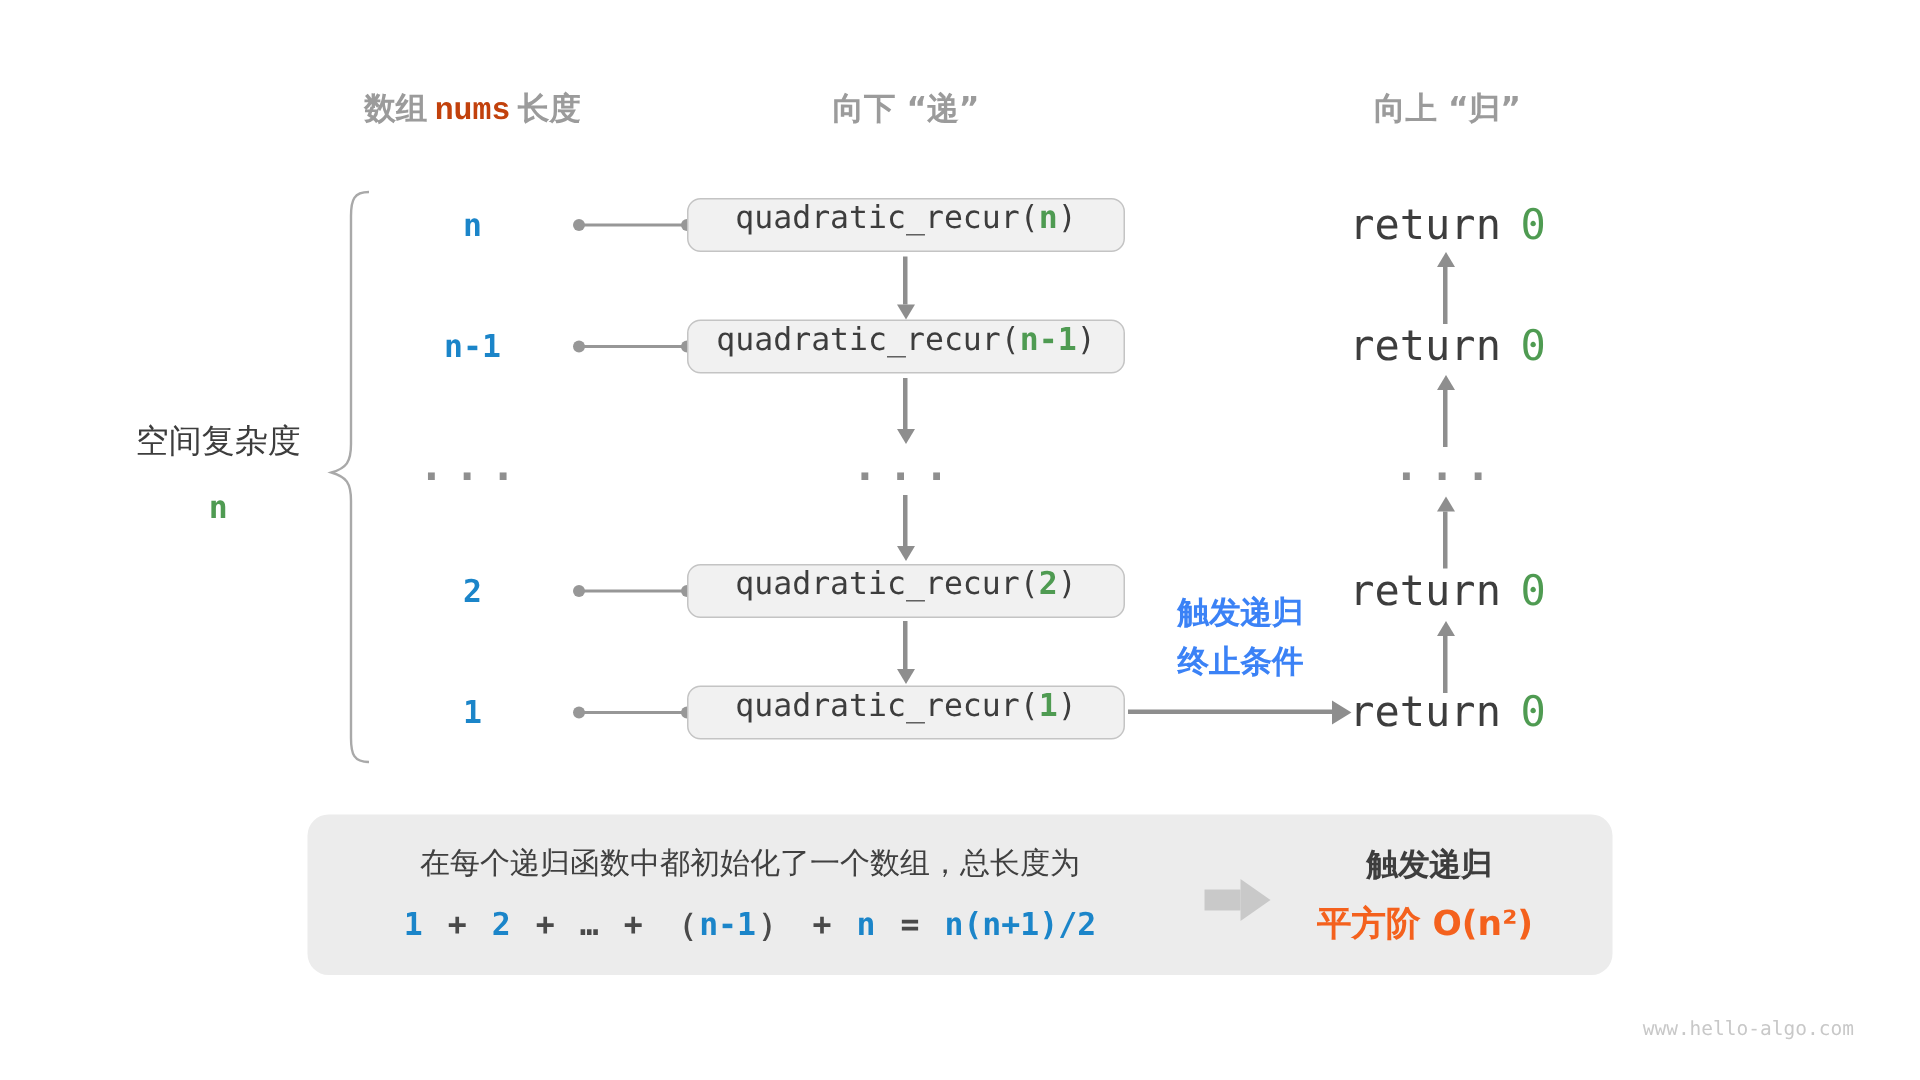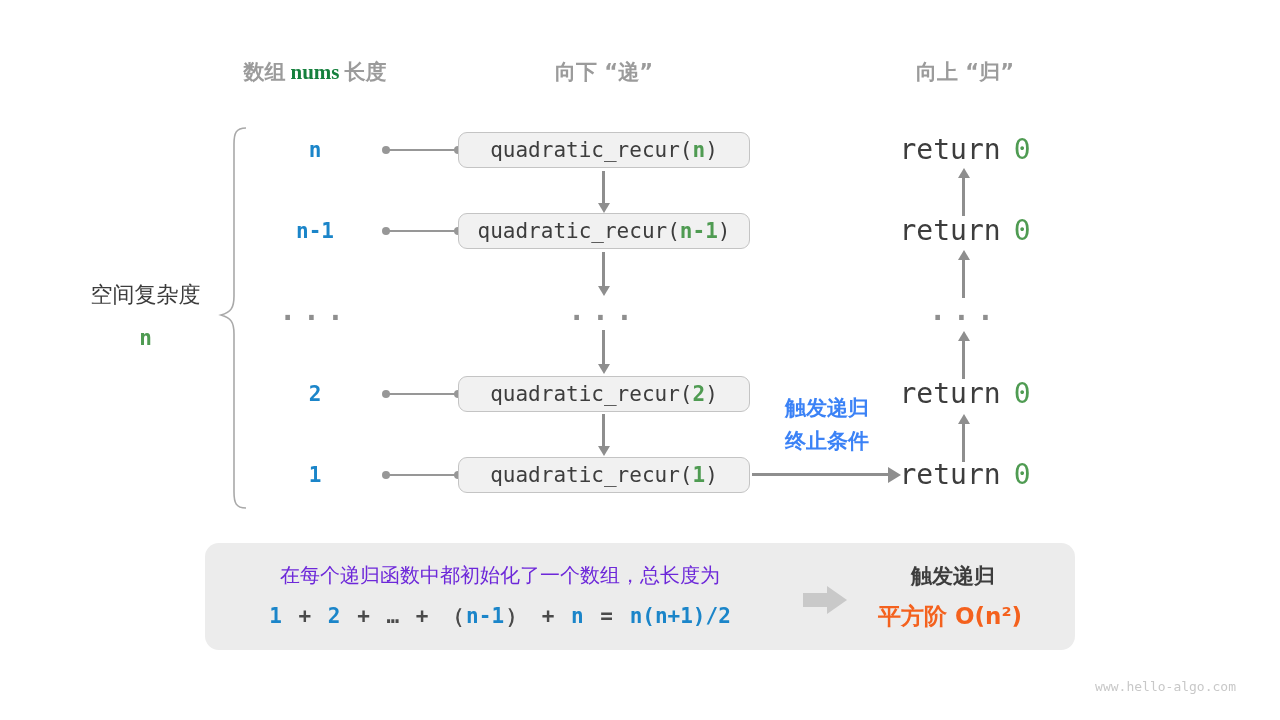--- a/index.html
+++ b/index.html
@@ -10,22 +10,22 @@
     color: #3d3d3d;
   }
   .mono { font-family: "DejaVu Sans Mono", "Liberation Mono", monospace; }
 
   
   .hdr {
     position: absolute; top: 57px; text-align: center;
     font-size: 21px; font-weight: bold; color: #9b9b9b; line-height: 30px;
     white-space: nowrap;
   }
-  .hdr .code { font-family: Liberation Serif, serif;
-    color: #15803d; margin: 3px 5px; }
+  .hdr .code { font-family: Liberation Mono, monospace;
+    color: #c2410c; margin: 3px 5px; }
 
   
   .brace { position: absolute; left: 216px; top: 126px; }
   .depth-label {
     position: absolute; left: 68px; top: 281px; width: 155px;
     text-align: center; font-size: 22px; color: #3d3d3d; line-height: 28px;
     white-space: nowrap;
   }
   .depth-value {
     position: absolute; left: 68px; top: 324px; width: 155px;
@@ -45,21 +45,21 @@
     content: ''; position: absolute; top: -3px; width: 8px; height: 8px;
     border-radius: 50%; background: #979797;
   }
   .connector::before { left: -4px; }
   .connector::after  { right: -4px; }
 
   
   .call-box {
     position: absolute; left: 458px; width: 292px; height: 36px;
     background: #f1f1f1; border: 1.6px solid #c4c4c4; border-radius: 9px;
-    box-sizing: border-box; display: flex; align-items: center; justify-content: center;
+    box-sizing: border-box; display: flex; justify-content: center;
     font-size: 21px; color: #3d3d3d; white-space: pre;
   }
   .call-box .arg { color: #4f9b52; font-weight: bold; }
 
   
   .return-label {
     position: absolute; left: 885px; width: 160px; text-align: center;
     font-size: 28px; color: #3d3d3d; line-height: 28px; white-space: pre;
   }
   .return-label .zero { color: #4f9b52; margin-left: 13px; }
@@ -98,21 +98,21 @@
     white-space: nowrap;
   }
 
   
   .panel {
     position: absolute; left: 205px; top: 543px; width: 870px; height: 107px;
     background: #ececec; border-radius: 14px;
   }
   .sum-line1 {
     position: absolute; left: 30px; top: 18px; width: 530px; text-align: center;
-    font-size: 20px; color: #6d28d9; line-height: 28px; white-space: nowrap;
+    font-size: 20px; color: #404040; line-height: 28px; white-space: nowrap;
   }
   .sum-formula {
     position: absolute; left: 30px; top: 59px; width: 530px; text-align: center;
     font-size: 21px; font-weight: bold; line-height: 28px; white-space: nowrap;
   }
   .sum-formula span { margin: 0 2px; }
   .f-num { color: #1b85c9; }
   .f-op  { color: #4a4a4a; }
   .f-dark{ color: #4a4a4a; margin: 0 !important; }
   .block-arrow {

